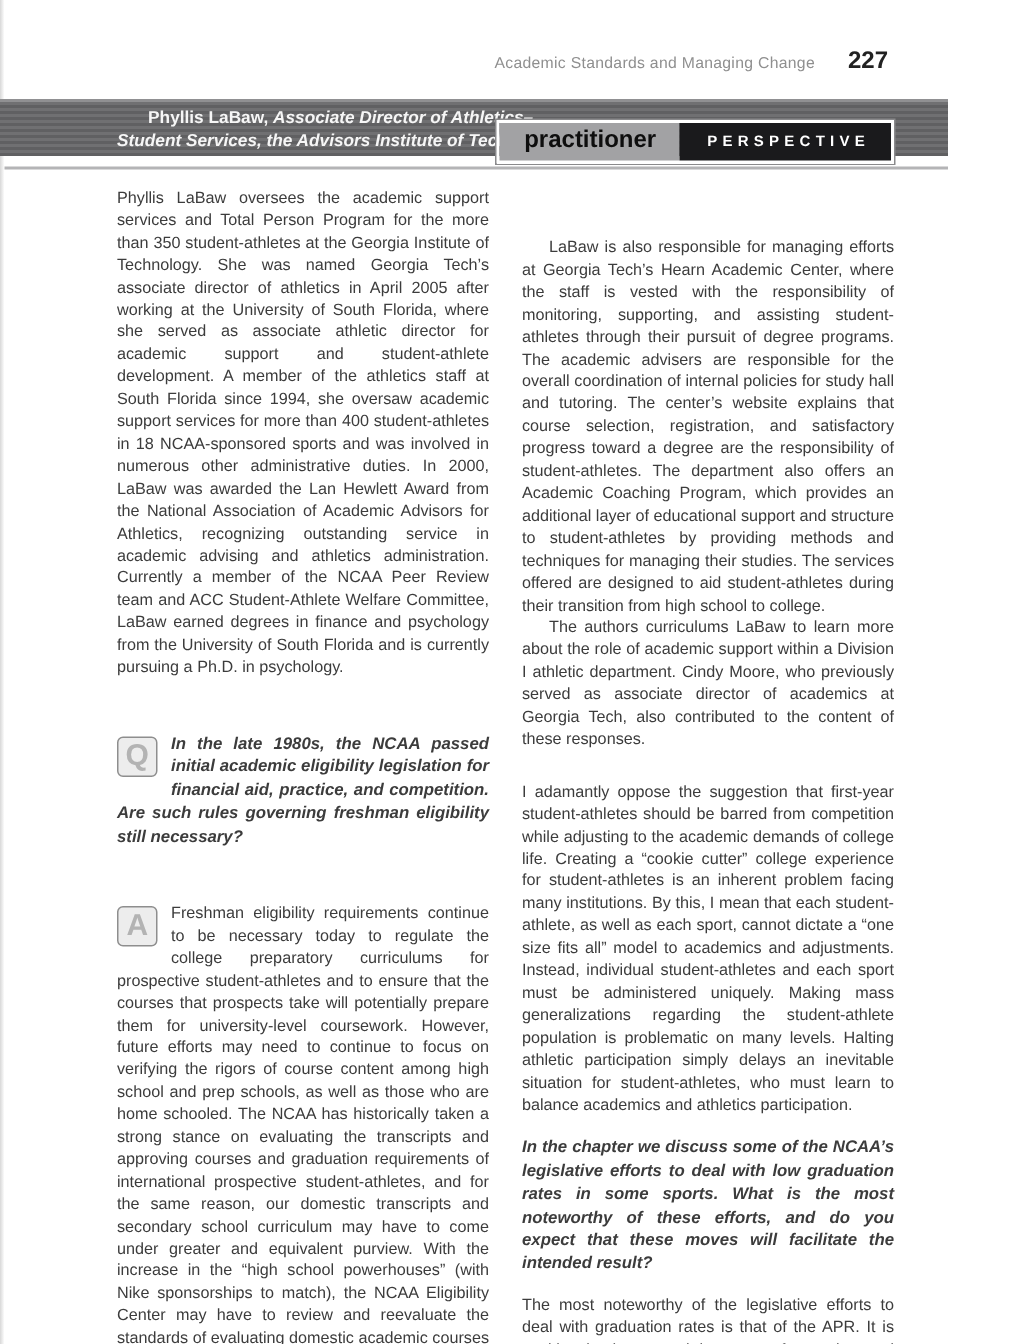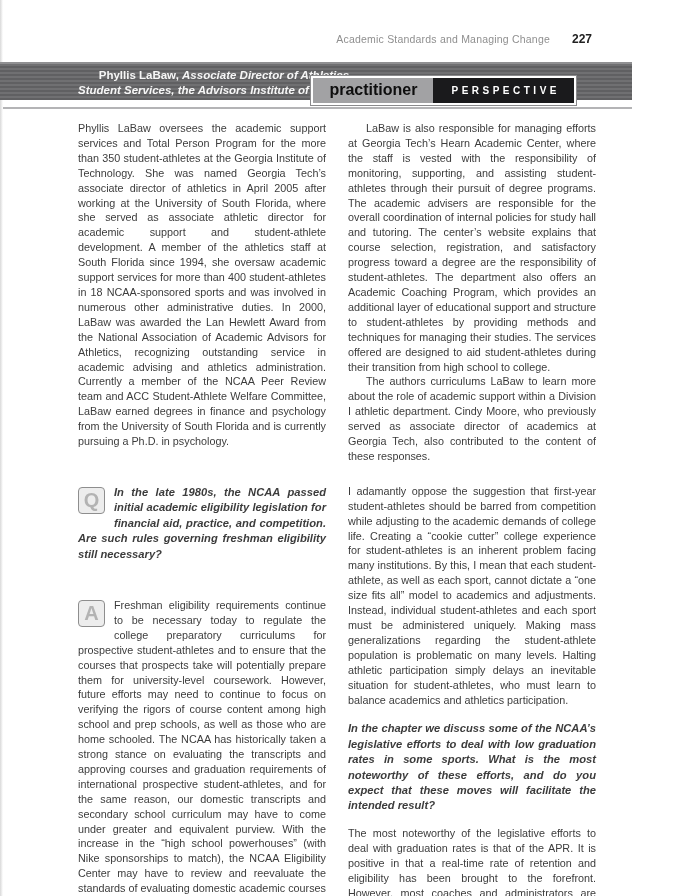--- a/index.html
+++ b/index.html
@@ -12,21 +12,21 @@
     overflow: hidden;
   }
   .page { width: 632px; height: 896px; background: #fff; position: relative; }
 
   
   .running-head {
     display: flex; justify-content: flex-end; align-items: baseline;
     padding: 32px 40px 0 0;
   }
   .rh-text { font-size: 10.5px; color: #8f8f8f; letter-spacing: 0.2px; }
-  .rh-page { font-size: 12px; font-weight: bold; color: #222; margin-left: 22px; }
+  .rh-page { font-size: 16px; font-weight: bold; color: #222; margin-left: 22px; }
 
   
   .banner {
     margin-top: 16px;
     height: 38px;
     width: 100%;
     position: relative;
     background: repeating-linear-gradient(180deg,
       #707072 0px, #707072 2px,
       #606062 2px, #606062 4px);
@@ -34,21 +34,21 @@
     text-align: center;
   }
   .banner-speaker {
     position: absolute; left: 78px; top: 4px;
     color: #f6f6f6; font-size: 11.5px; line-height: 15px;
   }
   .speaker-name { font-weight: bold; font-style: normal; }
   .speaker-title { font-weight: bold; font-style: italic; }
 
   .pp-box {
-    position: absolute; right: 56px; bottom: -5px;
+    position: absolute; right: 36px; bottom: -5px;
     display: flex; align-items: stretch;
     border: 2px solid #ffffff;
     box-shadow: 0 0 0 1px #8a8a8c;
   }
   .pp-left {
     background: #a2a2a4; color: #0e0e0e;
     font-weight: bold; font-size: 16px;
     padding: 3px 16px 4px 16px;
     display: flex; align-items: center;
   }
@@ -69,21 +69,21 @@
     display: flex; gap: 22px;
     padding: 12px 36px 0 78px;
   }
   .col { flex: 1; min-width: 0; }
   .col p, .col .qa-text {
     font-size: 10.8px; line-height: 14.9px;
     text-align: justify;
     color: #3c3c3c;
   }
   .col p { margin-bottom: 12px; }
-  p.indent { text-indent: 18px; margin-bottom: 0; }
+  p.indent { text-indent: 18px; margin-bottom: 0; margin-top: 33px; }
   p.indent + p.indent { margin-top: 0; }
   .question {
     font-weight: bold; font-style: italic; color: #1d1d1d;
     font-size: 11.2px !important; line-height: 15.4px !important;
   }
   .qa-block { margin-top: 24px; margin-bottom: 12px; }
   .qa-icon {
     float: left;
     width: 27px; height: 27px;
     margin: 2px 9px 2px 0;

